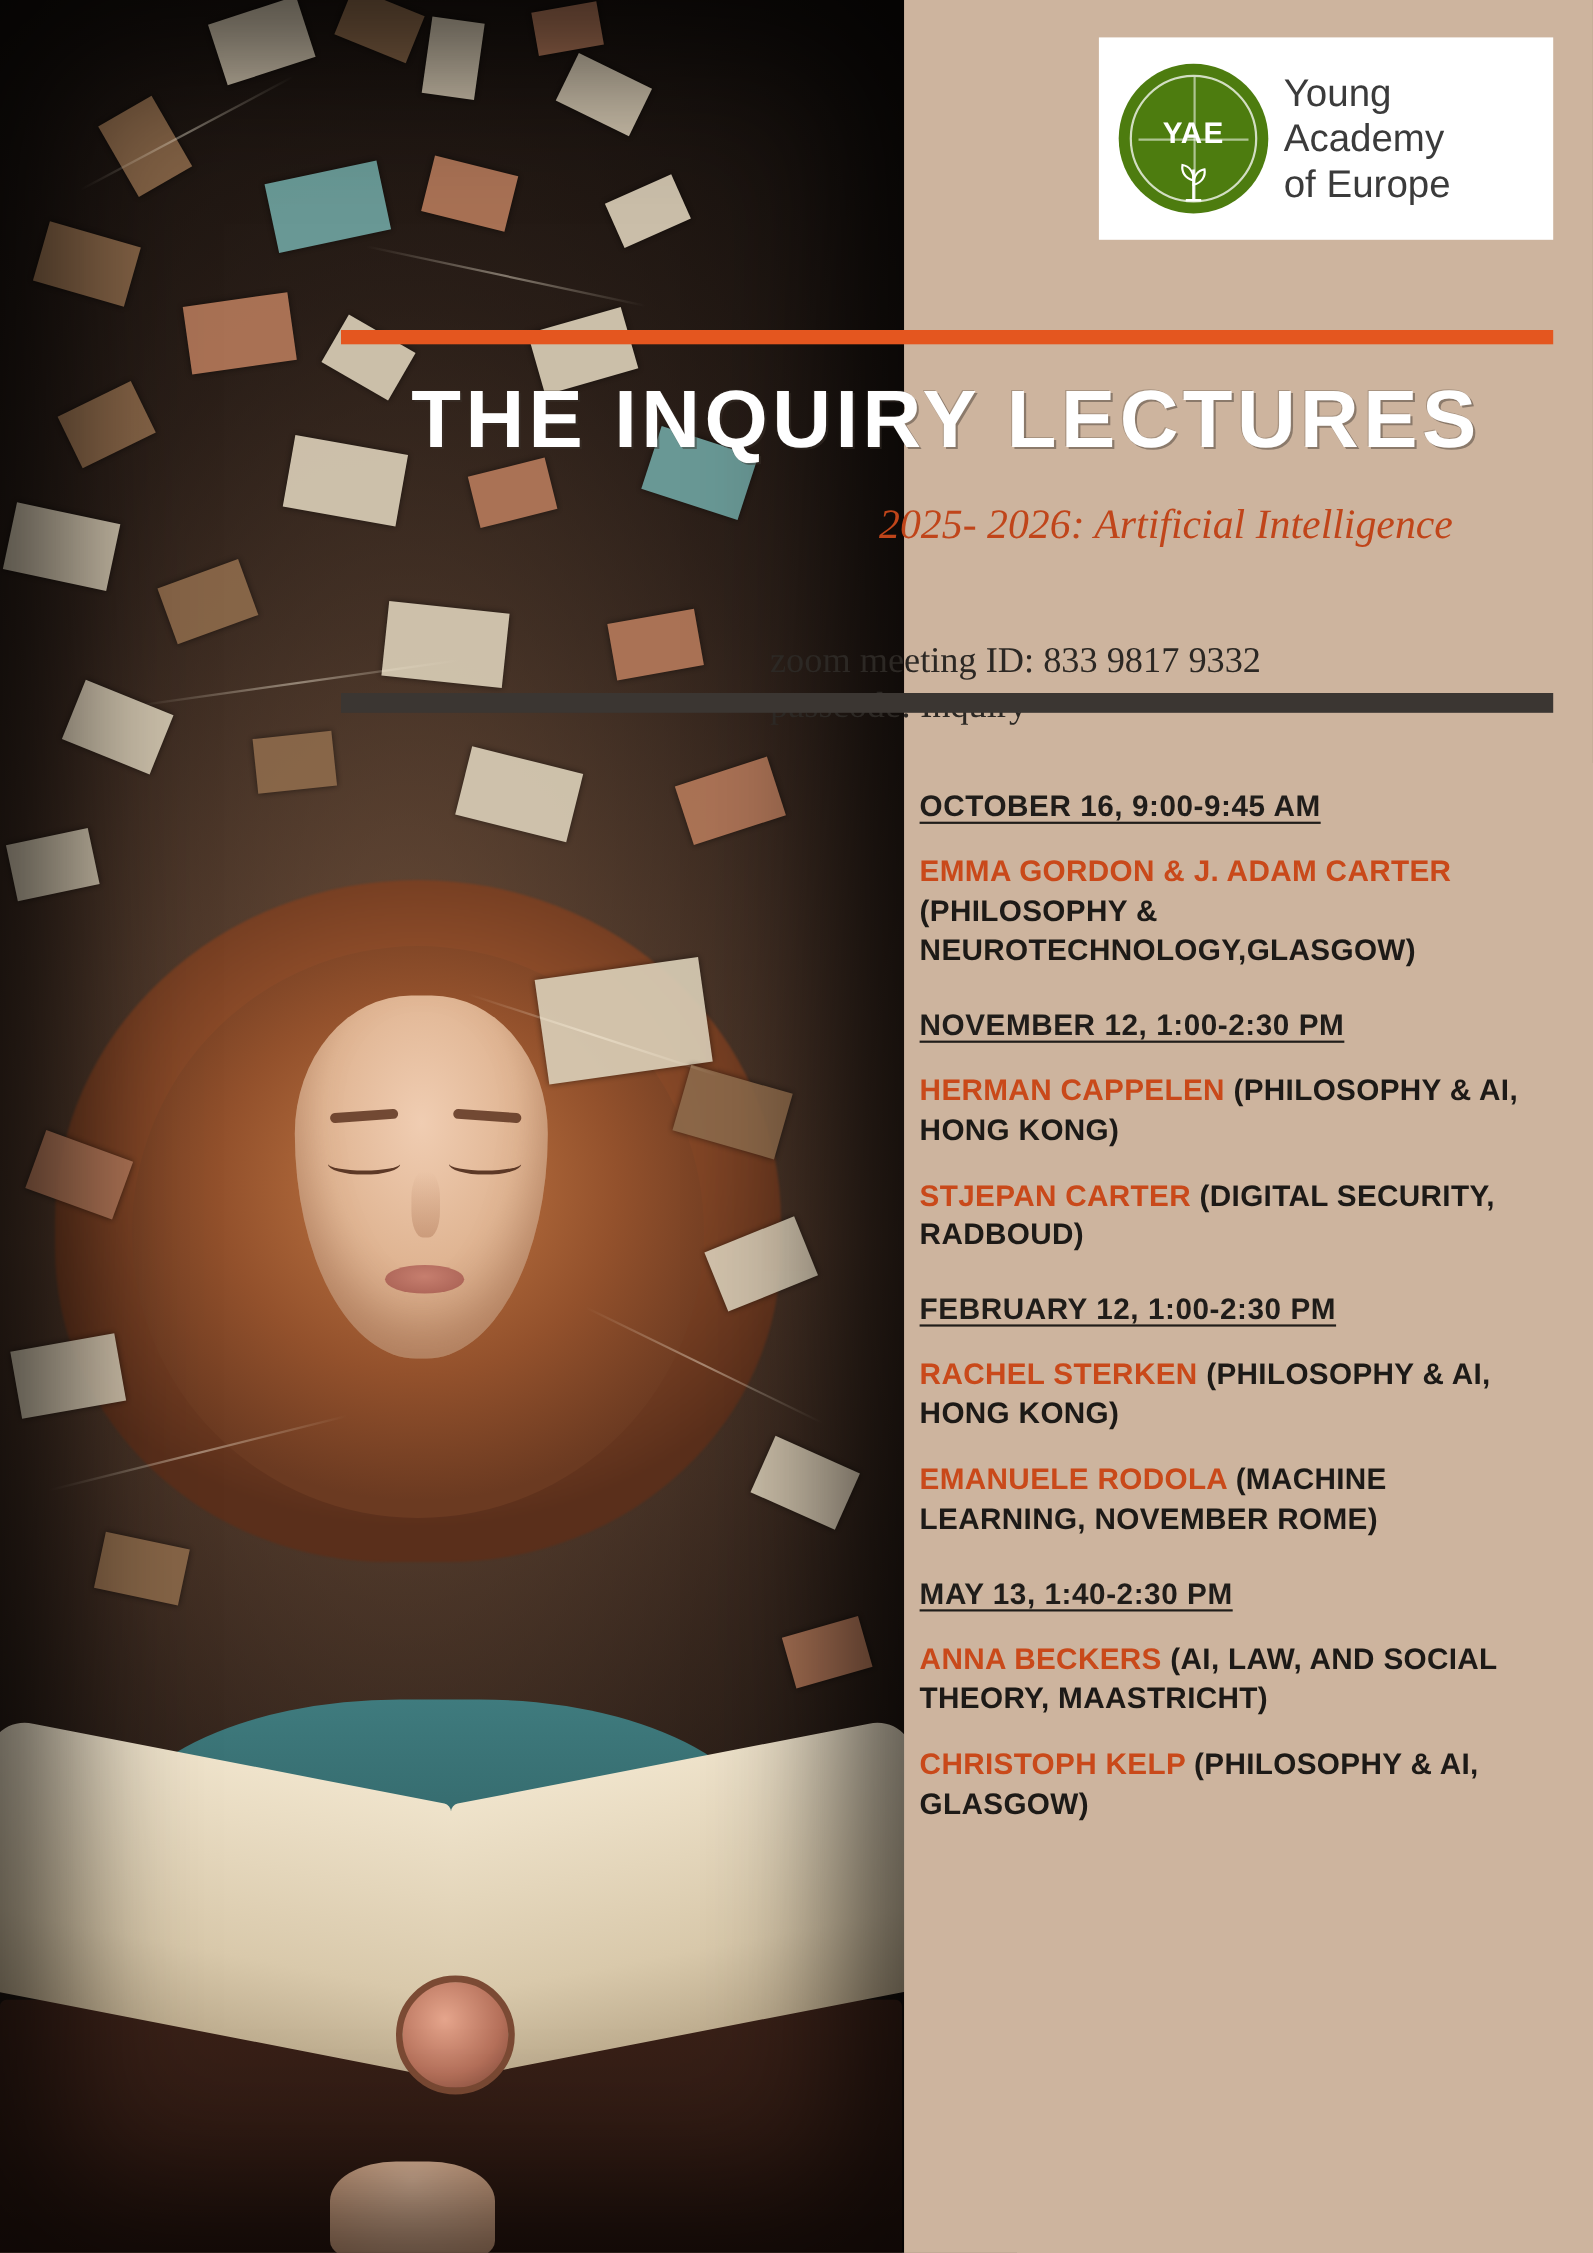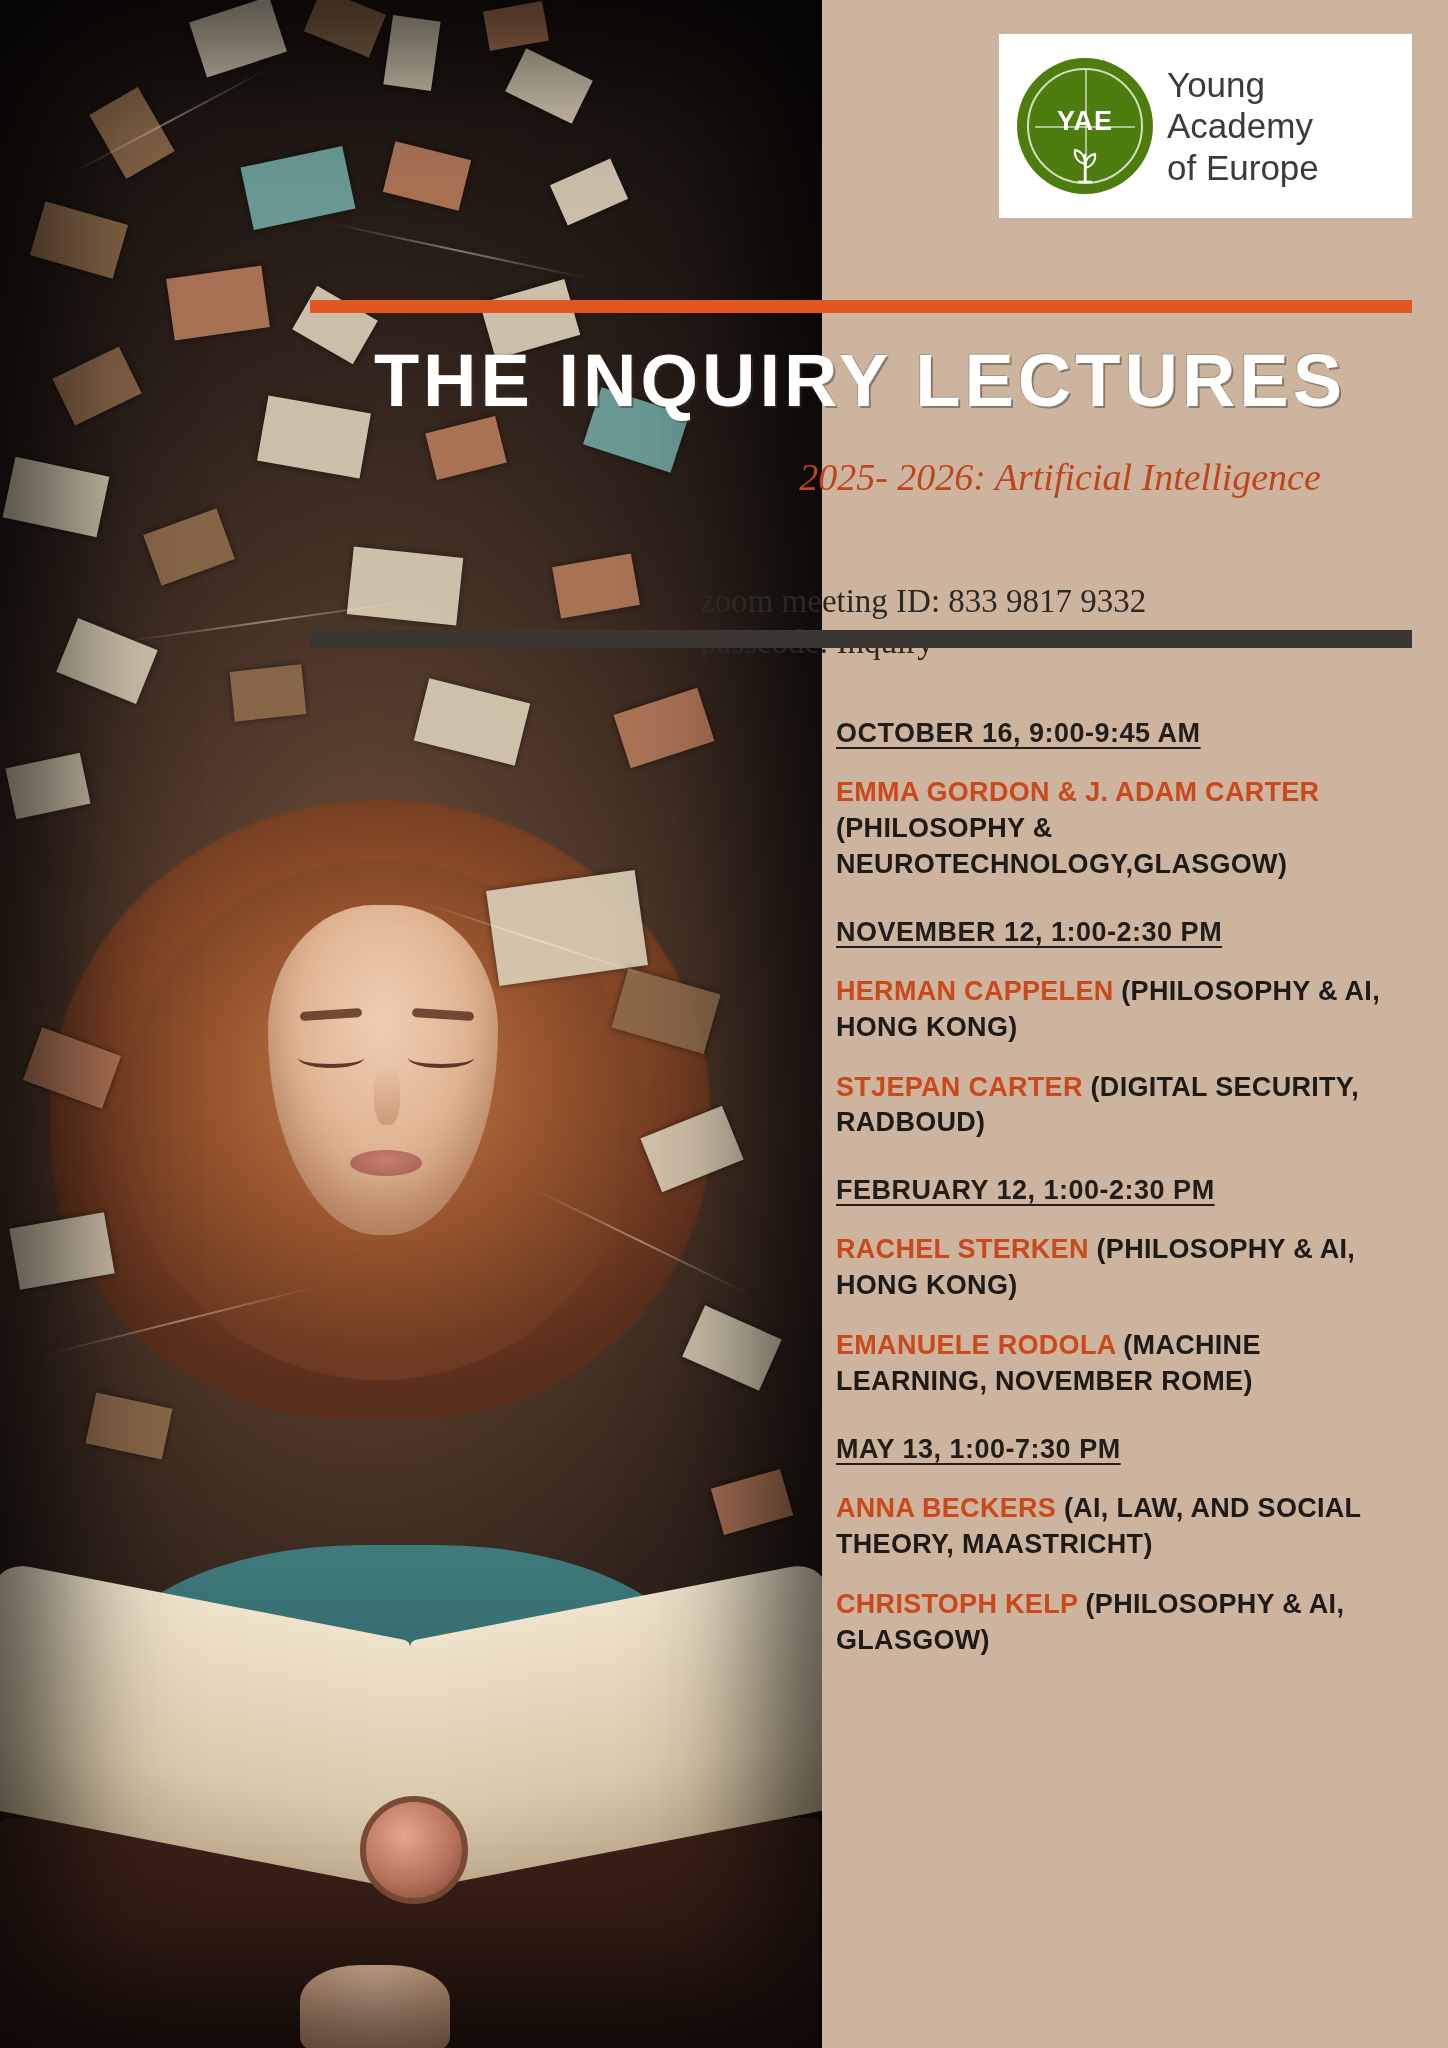--- a/index.html
+++ b/index.html
@@ -478,19 +478,19 @@
         <div class="block-date">NOVEMBER 12, 1:00-2:30 PM</div>
         <div class="entry"><span class="sp">HERMAN CAPPELEN</span><span> (PHILOSOPHY &amp; AI, HONG KONG)</span></div>
         <div class="entry"><span class="sp">STJEPAN CARTER</span><span> (DIGITAL SECURITY, RADBOUD)</span></div>
       </div>
       <div class="block">
         <div class="block-date">FEBRUARY 12, 1:00-2:30 PM</div>
         <div class="entry"><span class="sp">RACHEL STERKEN</span><span> (PHILOSOPHY &amp; AI, HONG KONG)</span></div>
         <div class="entry"><span class="sp">EMANUELE RODOLA</span><span> (MACHINE LEARNING, NOVEMBER ROME)</span></div>
       </div>
       <div class="block">
-        <div class="block-date">MAY 13, 1:00-7:30 PM</div>
+        <div class="block-date">MAY 13, 1:40-2:30 PM</div>
         <div class="entry"><span class="sp">ANNA BECKERS</span><span> (AI, LAW, AND SOCIAL THEORY, MAASTRICHT)</span></div>
         <div class="entry"><span class="sp">CHRISTOPH KELP</span><span> (PHILOSOPHY &amp; AI, GLASGOW)</span></div>
       </div>
     </div>
 
 </div>
 
 </body></html>

